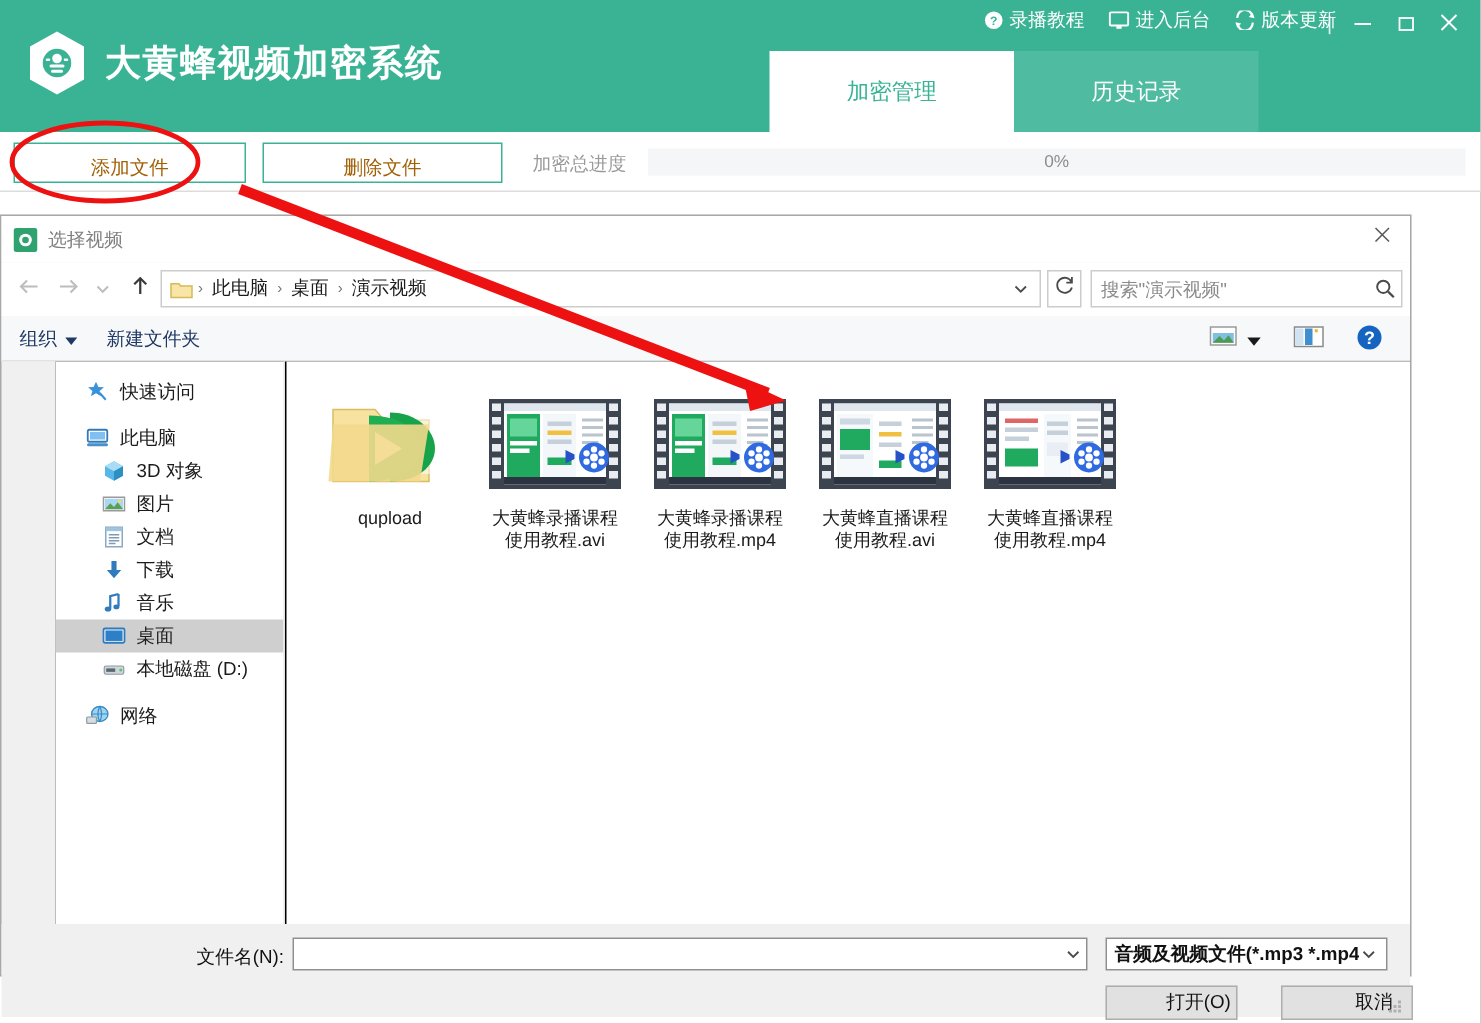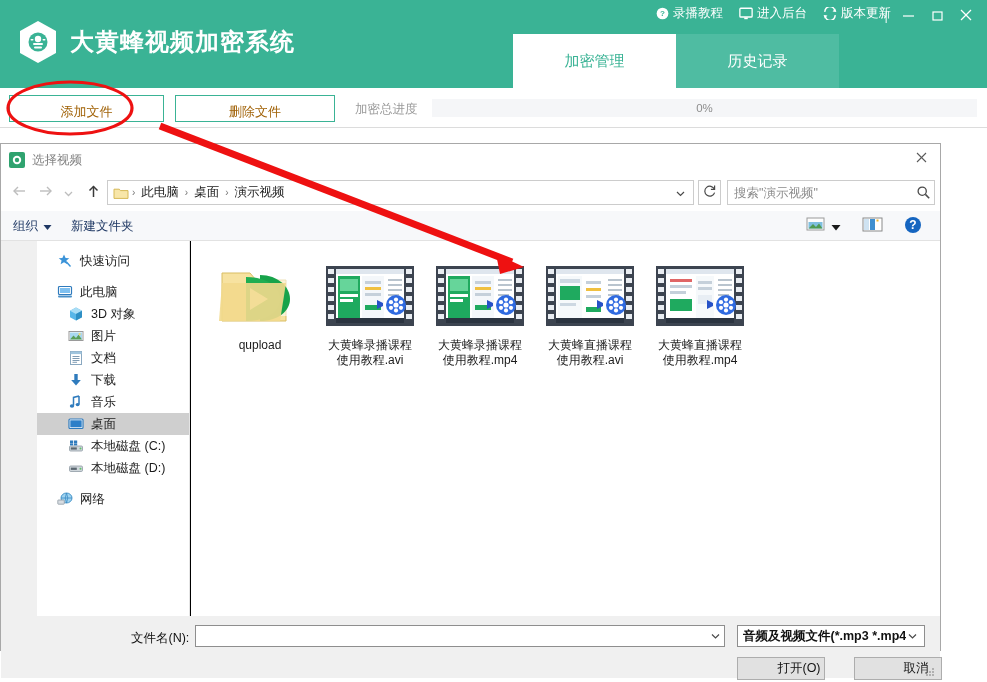--- a/index.html
+++ b/index.html
@@ -562,36 +562,20 @@
         <div class="np-item indent sel">
           <span class="np-ico">
             <svg width="16" height="16" viewBox="0 0 16 16">
               <rect x="1" y="3" width="14" height="9.5" rx="1" fill="#ffffff" stroke="#2f7bbd" stroke-width="1.2"></rect>
               <rect x="2.3" y="4.3" width="11.4" height="7" fill="#2d7fc8"></rect>
             </svg>
           </span>
           <span>桌面</span>
         </div>
 
-        <div class="np-item indent">
-          <span class="np-ico">
-            <svg width="16" height="16" viewBox="0 0 16 16">
-              <rect x="1.5" y="8" width="13" height="5" rx="1" fill="#cfd6db" stroke="#8f9aa3" stroke-width=".8"></rect>
-              <rect x="2.8" y="9.4" width="6" height="2.2" fill="#5b6770"></rect>
-              <circle cx="12.5" cy="10.5" r="1" fill="#5fc36a"></circle>
-              <g fill="#2f7bbd">
-                  <rect x="2" y="2.5" width="3.2" height="3.2"></rect>
-                  <rect x="6" y="2.5" width="3.2" height="3.2"></rect>
-                  <rect x="2" y="6" width="3.2" height="1.4"></rect>
-                  <rect x="6" y="6" width="3.2" height="1.4"></rect>
-                </g>
-            </svg>
-          </span>
-          <span>本地磁盘 (C:)</span>
-        </div>
 
         <div class="np-item indent">
           <span class="np-ico">
             <svg width="16" height="16" viewBox="0 0 16 16">
               <rect x="1.5" y="6" width="13" height="5.5" rx="1.2" fill="#cfd6db" stroke="#8f9aa3" stroke-width=".8"></rect>
               <rect x="2.8" y="7.6" width="6" height="2.3" fill="#5b6770"></rect>
               <circle cx="12.5" cy="8.7" r="1" fill="#5fc36a"></circle>
             </svg>
           </span>
           <span>本地磁盘 (D:)</span>

